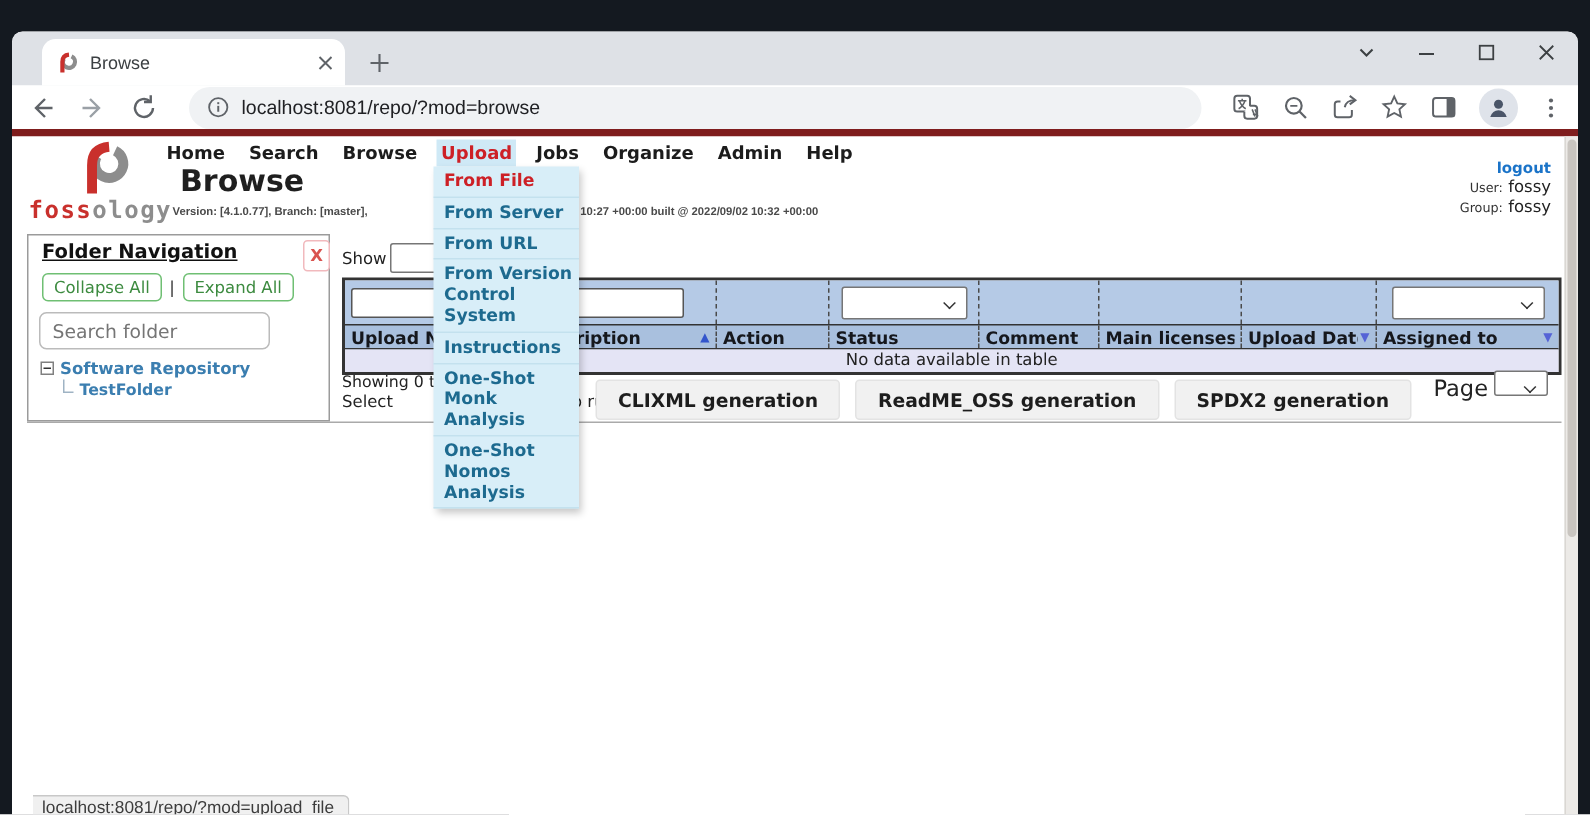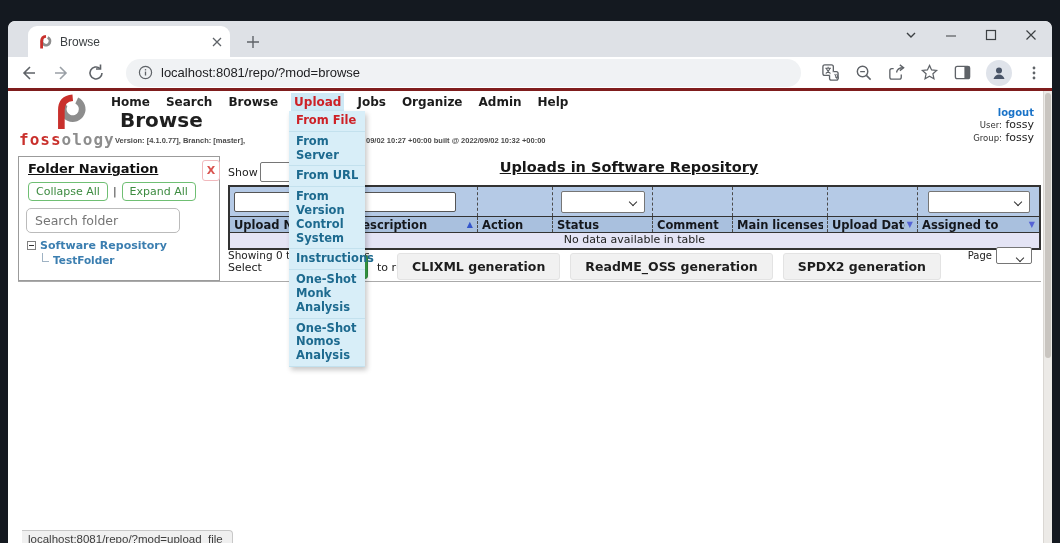--- a/index.html
+++ b/index.html
@@ -7,39 +7,39 @@
   .frame { position: relative; width: 1060px; height: 543px; background: #141920; overflow: hidden; }
   .window { position: absolute; left: 8px; top: 21px; width: 1044px; height: 527px; background: #fff; border-radius: 7px 7px 0 0; overflow: hidden; }
 
   
   .tabstrip { position: absolute; left: 0; top: 0; right: 0; height: 36px; background: #dee1e6; border-radius: 7px 7px 0 0; }
   .tab { position: absolute; left: 20px; top: 5px; width: 202px; height: 31px; background: #fff; border-radius: 9px 9px 0 0; display: flex; align-items: center; padding: 0 8px; }
   .tab-title { flex: 1; margin-left: 8px; font-size: 12px; color: #3c4043; }
   .iconbtn { display: inline-flex; align-items: center; justify-content: center; }
   .newtab { position: absolute; left: 234px; top: 10px; width: 22px; height: 22px; }
   .winctrls { position: absolute; right: 14px; top: 7px; display: flex; gap: 26px; }
-  .toolbar { position: absolute; left: 0; top: 36px; right: 0; height: 34px; background: #fff; border-bottom: 3px solid #7f1d1d; display: flex; align-items: center; padding: 0 10px; gap: 14px; }
+  .toolbar { position: absolute; left: 0; top: 36px; right: 0; height: 34px; background: #fff; border-bottom: 5px solid #7f1d1d; display: flex; align-items: center; padding: 0 10px; gap: 14px; }
   .addressbar { flex: 1; height: 28px; background: #f0f2f4; border-radius: 14px; display: flex; align-items: center; padding: 0 12px; gap: 8px; margin: 0 6px; }
   .url { font-size: 13px; color: #202124; }
   .avatar { width: 26px; height: 26px; border-radius: 50%; background: #dfe3ea; display: flex; align-items: center; justify-content: center; }
 
   
   .page { position: absolute; left: 0; top: 70px; right: 0; bottom: 0; background: #fff; font-family: "DejaVu Sans", sans-serif; }
   .scrollstrip { position: absolute; right: 0; top: 70px; bottom: 0; width: 9px; background: #eceae7; border-left: 1px solid #dad7d3; }
   .scrollthumb { position: absolute; left: 1px; right: 1px; top: 2px; height: 58%; background: #c9c5c0; border-radius: 4px; }
 
   .logo-ico { position: absolute; left: 37px; top: 3px; }
   .logo-word { position: absolute; left: 11px; top: 39px; font-family: "DejaVu Sans Mono", monospace; font-size: 16px; font-weight: bold; letter-spacing: 1px; }
   .logo-word .red { color: #c9302c; } .logo-word .gray { color: #8d8d8d; }
 
   .nav { position: absolute; left: 100px; top: 2px; display: flex; gap: 10px; font-size: 12px; font-weight: bold; color: #1c1c1c; }
   .nav-item { padding: 2px 3px; cursor: pointer; }
   .nav-item.active { color: #cd2026; background: #cfe9f6; position: relative; }
 
-  .menu { position: absolute; left: -2px; top: 100%; width: 76px; background: #d8eef8; box-shadow: 2px 3px 5px rgba(0,0,0,.22); z-index: 40; }
+  .menu { position: absolute; left: -2px; top: 100%; width: 97px; background: #d8eef8; box-shadow: 2px 3px 5px rgba(0,0,0,.22); z-index: 40; }
   .menu-item { font-size: 11.5px; font-weight: bold; color: #1d6a8f; line-height: 1.2; padding: 3px 3px 3px 7px; border-bottom: 1px solid #c3e1ee; cursor: pointer; }
   .menu-item.hl { color: #cd2026; }
 
   .pg-title { position: absolute; left: 112px; top: 17px; font-size: 20px; font-weight: bold; color: #1f1f1f; }
   .version { position: absolute; top: 45px; font-family: "Liberation Sans", sans-serif; font-size: 7.5px; font-weight: bold; color: #4a4a4a; white-space: nowrap; }
   .v-left { left: 107px; } .v-right { left: 358px; }
 
   .session { position: absolute; right: 18px; top: 16px; text-align: right; }
   .logout { font-size: 10px; font-weight: bold; color: #1a73c8; cursor: pointer; }
   .sess-line { font-size: 11px; color: #222; }
@@ -79,21 +79,21 @@
   .col-input { width: 222px; height: 20px; margin-left: 4px; border: 1px solid #555; border-radius: 2px; font-family: inherit; font-size: 11px; padding: 0 4px; }
   .fsel { height: 22px; margin: 0 auto; } .fsel.status { width: 84px; } .fsel.assigned { width: 102px; }
   .hrow { background: #a9c0de; border-top: 1px solid #333; border-bottom: 1px solid #333; height: 17px; }
   .hcell { font-size: 11.5px; font-weight: bold; color: #15171c; padding: 1px 4px; white-space: nowrap; overflow: hidden; display: flex; align-items: center; }
   .hcell .htext { flex: 1; overflow: hidden; }
   .sort-asc { color: #3355cc; font-size: 8px; margin-left: 2px; }
   .sort-desc { color: #5563d6; font-size: 8px; margin-left: 2px; }
   .nodata { background: #e4e4f5; text-align: center; font-size: 11px; color: #222; height: 15px; line-height: 14px; }
 
   .showing { position: absolute; left: 220px; top: 158px; font-size: 10.5px; color: #222; }
-  .page-label { position: absolute; right: 60px; top: 159px; font-size: 10px; color: #222; }
+  .page-label { position: absolute; right: 60px; top: 159px; font-size: 15px; color: #222; }
   .page-select { position: absolute; right: 20px; top: 156px; width: 36px; height: 17px; }
 
   .select-label { position: absolute; left: 220px; top: 170px; font-size: 11px; color: #222; }
   .green-btn { position: absolute; left: 292px; top: 164px; width: 68px; height: 24px; background: #3aa648; border: 1px solid #2f8c3c; border-radius: 3px; cursor: pointer; }
   .torun-label { position: absolute; left: 369px; top: 170px; font-size: 11px; color: #222; }
   .genrow { position: absolute; left: 389px; top: 162px; display: flex; gap: 10px; }
   .genbtn { background: #f1f1f1; border: 1px solid #e3e3e3; border-radius: 3px; font-family: inherit; font-size: 12.5px; font-weight: bold; color: #1d1d1d; padding: 5px 14px; cursor: pointer; }
 
   .hline { position: absolute; left: 10px; top: 190px; width: 1023px; height: 1px; background: #aaa; }
 
@@ -288,21 +288,20 @@
           <div class="tree-row tree-child">
             <span class="elbow"></span>
             <span class="tree-link child">TestFolder</span>
           </div>
         </div>
       </div>
 
       <span class="show-label">Show</span>
       <div class="selbox show-select"></div>
 
-      <div class="heading">Uploads in Software Repository</div>
 
       <div class="table">
         <div class="trow frow">
           <div class="cell c1">
               <input class="col-input" style="">
             </div>
           <div class="cell c2"></div>
           <div class="cell c3">
               <div class="selbox fsel status"></div>
             </div>

